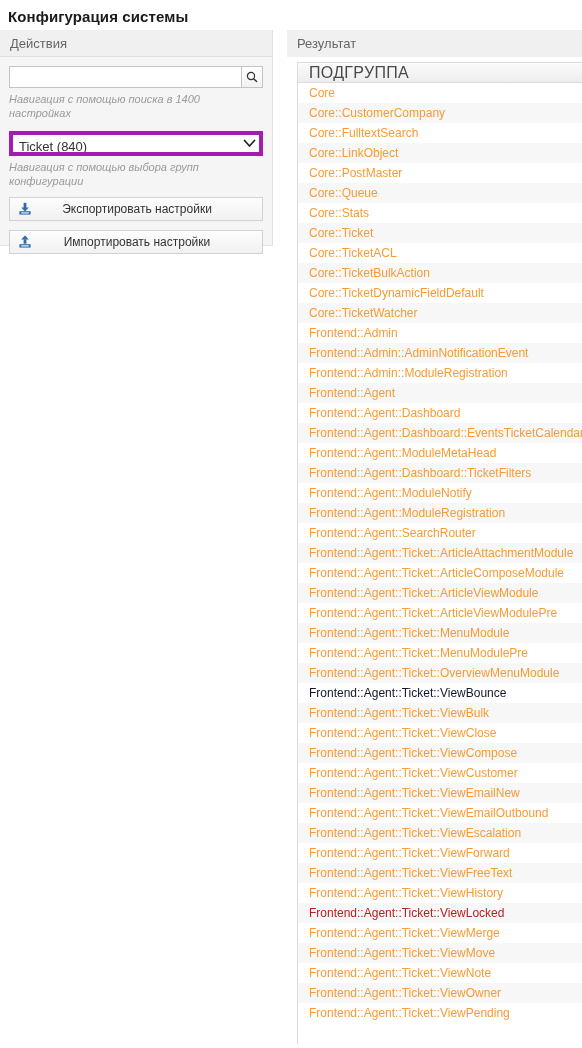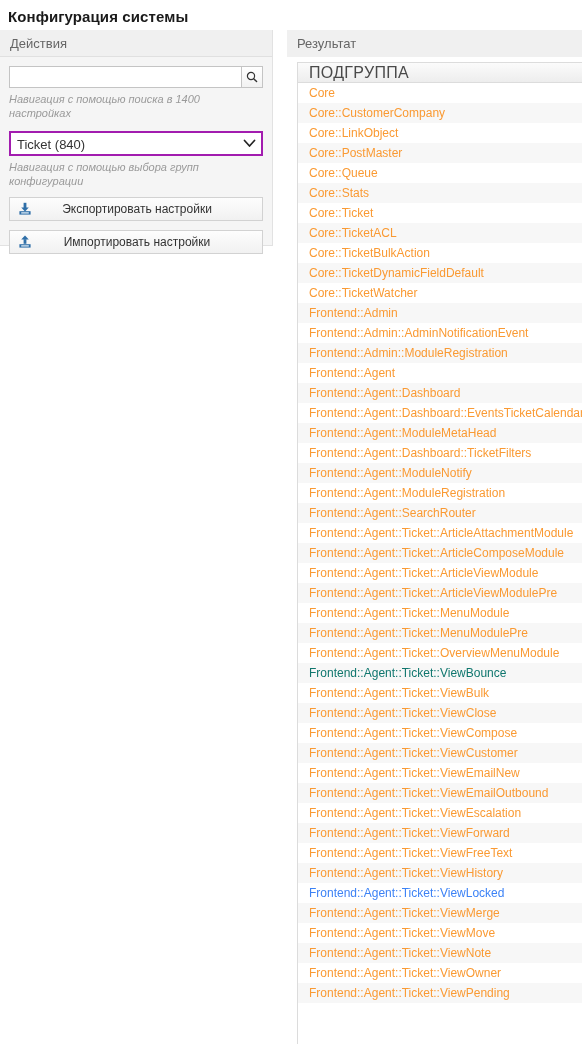--- a/index.html
+++ b/index.html
@@ -111,21 +111,21 @@
   }
 
   .select-wrap {
     position: relative;
     margin-top: 11px;
     height: 25px;
   }
   .select-box {
     width: 100%;
     height: 25px;
-    border: 2px solid #a21caf;
+    border: 4px solid #a21caf;
     background: #ffffff;
     box-sizing: border-box;
     font-size: 13px;
     color: #333333;
     line-height: 23px;
     padding: 0 24px 0 6px;
     white-space: nowrap;
     overflow: hidden;
     cursor: pointer;
   }
@@ -286,20 +286,21 @@
     </div>
   </div>
 
   <div id="result-panel">
     <div class="widget-header">Результат</div>
     <div class="table-wrap">
       <div class="col-header">ПОДГРУППА</div>
       <div class="rows" id="rows-container">
           <div class="row"><a style="color: rgb(250, 154, 51);">Core</a></div>
           <div class="row"><a style="color: rgb(250, 154, 51);">Core::CustomerCompany</a></div>
+          <div class="row"><a style="color: rgb(250, 154, 51);">Core::FulltextSearch</a></div>
           <div class="row"><a style="color: rgb(250, 154, 51);">Core::LinkObject</a></div>
           <div class="row"><a style="color: rgb(250, 154, 51);">Core::PostMaster</a></div>
           <div class="row"><a style="color: rgb(250, 154, 51);">Core::Queue</a></div>
           <div class="row"><a style="color: rgb(250, 154, 51);">Core::Stats</a></div>
           <div class="row"><a style="color: rgb(250, 154, 51);">Core::Ticket</a></div>
           <div class="row"><a style="color: rgb(250, 154, 51);">Core::TicketACL</a></div>
           <div class="row"><a style="color: rgb(250, 154, 51);">Core::TicketBulkAction</a></div>
           <div class="row"><a style="color: rgb(250, 154, 51);">Core::TicketDynamicFieldDefault</a></div>
           <div class="row"><a style="color: rgb(250, 154, 51);">Core::TicketWatcher</a></div>
           <div class="row"><a style="color: rgb(250, 154, 51);">Frontend::Admin</a></div>
@@ -313,32 +314,32 @@
           <div class="row"><a style="color: rgb(250, 154, 51);">Frontend::Agent::ModuleNotify</a></div>
           <div class="row"><a style="color: rgb(250, 154, 51);">Frontend::Agent::ModuleRegistration</a></div>
           <div class="row"><a style="color: rgb(250, 154, 51);">Frontend::Agent::SearchRouter</a></div>
           <div class="row"><a style="color: rgb(250, 154, 51);">Frontend::Agent::Ticket::ArticleAttachmentModule</a></div>
           <div class="row"><a style="color: rgb(250, 154, 51);">Frontend::Agent::Ticket::ArticleComposeModule</a></div>
           <div class="row"><a style="color: rgb(250, 154, 51);">Frontend::Agent::Ticket::ArticleViewModule</a></div>
           <div class="row"><a style="color: rgb(250, 154, 51);">Frontend::Agent::Ticket::ArticleViewModulePre</a></div>
           <div class="row"><a style="color: rgb(250, 154, 51);">Frontend::Agent::Ticket::MenuModule</a></div>
           <div class="row"><a style="color: rgb(250, 154, 51);">Frontend::Agent::Ticket::MenuModulePre</a></div>
           <div class="row"><a style="color: rgb(250, 154, 51);">Frontend::Agent::Ticket::OverviewMenuModule</a></div>
-          <div class="row"><a style="color: #0f766e;">Frontend::Agent::Ticket::ViewBounce</a></div>
+          <div class="row"><a style="color: #0f172a;">Frontend::Agent::Ticket::ViewBounce</a></div>
           <div class="row"><a style="color: rgb(250, 154, 51);">Frontend::Agent::Ticket::ViewBulk</a></div>
           <div class="row"><a style="color: rgb(250, 154, 51);">Frontend::Agent::Ticket::ViewClose</a></div>
           <div class="row"><a style="color: rgb(250, 154, 51);">Frontend::Agent::Ticket::ViewCompose</a></div>
           <div class="row"><a style="color: rgb(250, 154, 51);">Frontend::Agent::Ticket::ViewCustomer</a></div>
           <div class="row"><a style="color: rgb(250, 154, 51);">Frontend::Agent::Ticket::ViewEmailNew</a></div>
           <div class="row"><a style="color: rgb(250, 154, 51);">Frontend::Agent::Ticket::ViewEmailOutbound</a></div>
           <div class="row"><a style="color: rgb(250, 154, 51);">Frontend::Agent::Ticket::ViewEscalation</a></div>
           <div class="row"><a style="color: rgb(250, 154, 51);">Frontend::Agent::Ticket::ViewForward</a></div>
           <div class="row"><a style="color: rgb(250, 154, 51);">Frontend::Agent::Ticket::ViewFreeText</a></div>
           <div class="row"><a style="color: rgb(250, 154, 51);">Frontend::Agent::Ticket::ViewHistory</a></div>
-          <div class="row"><a style="color: #3b82f6; margin-top: 33px;">Frontend::Agent::Ticket::ViewLocked</a></div>
+          <div class="row"><a style="color: #b91c1c; margin-top: 33px;">Frontend::Agent::Ticket::ViewLocked</a></div>
           <div class="row"><a style="color: rgb(250, 154, 51);">Frontend::Agent::Ticket::ViewMerge</a></div>
           <div class="row"><a style="color: rgb(250, 154, 51);">Frontend::Agent::Ticket::ViewMove</a></div>
           <div class="row"><a style="color: rgb(250, 154, 51);">Frontend::Agent::Ticket::ViewNote</a></div>
           <div class="row"><a style="color: rgb(250, 154, 51);">Frontend::Agent::Ticket::ViewOwner</a></div>
           <div class="row"><a style="color: rgb(250, 154, 51);">Frontend::Agent::Ticket::ViewPending</a></div>
         </div>
     </div>
   </div>
 
 </div>

